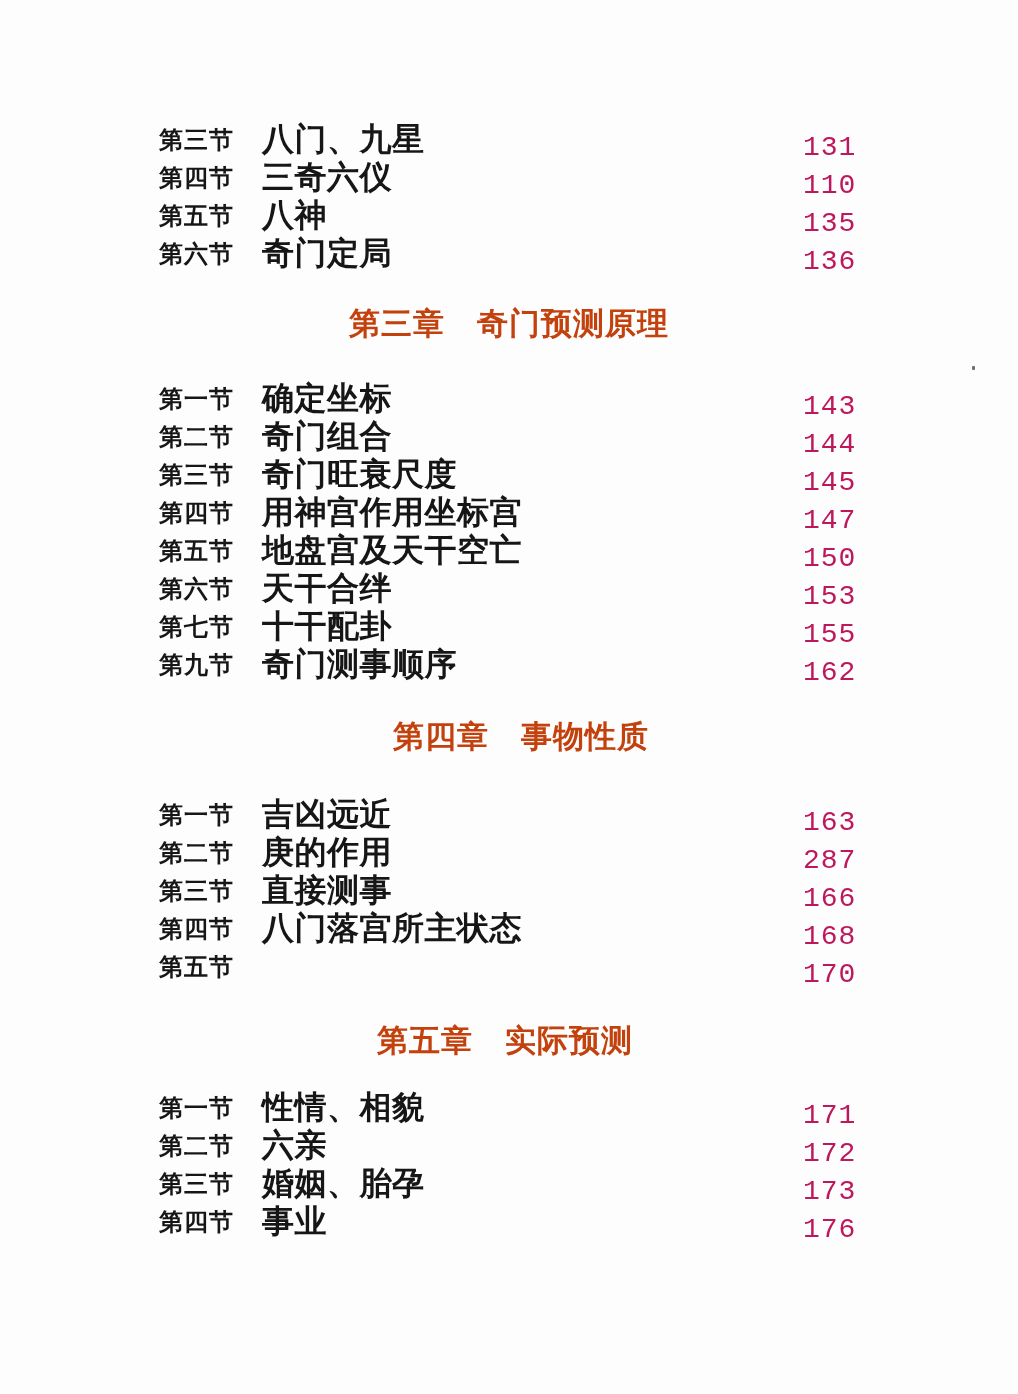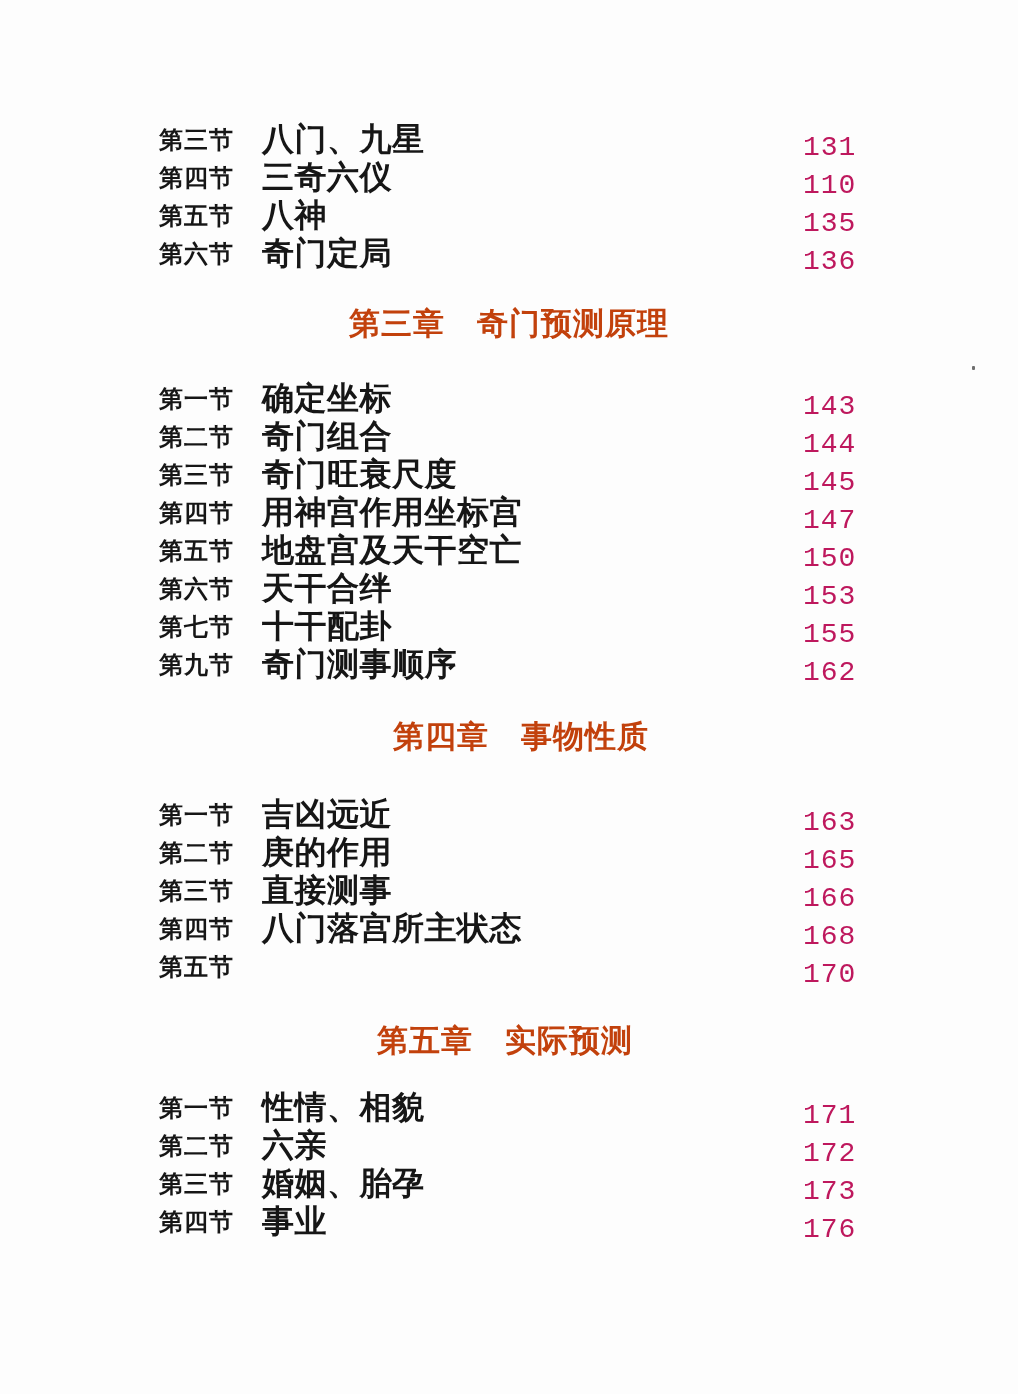--- a/index.html
+++ b/index.html
@@ -175,21 +175,21 @@
     <div class="entries">
   <div class="toc-row">
     <span class="label">第一节</span>
     <span class="title">吉凶远近</span>
     <span class="pagenum">163</span>
   </div>
 
   <div class="toc-row">
     <span class="label">第二节</span>
     <span class="title">庚的作用</span>
-    <span class="pagenum">165</span>
+    <span class="pagenum">287</span>
   </div>
 
   <div class="toc-row">
     <span class="label">第三节</span>
     <span class="title">直接测事</span>
     <span class="pagenum">166</span>
   </div>
 
   <div class="toc-row">
     <span class="label">第四节</span>

